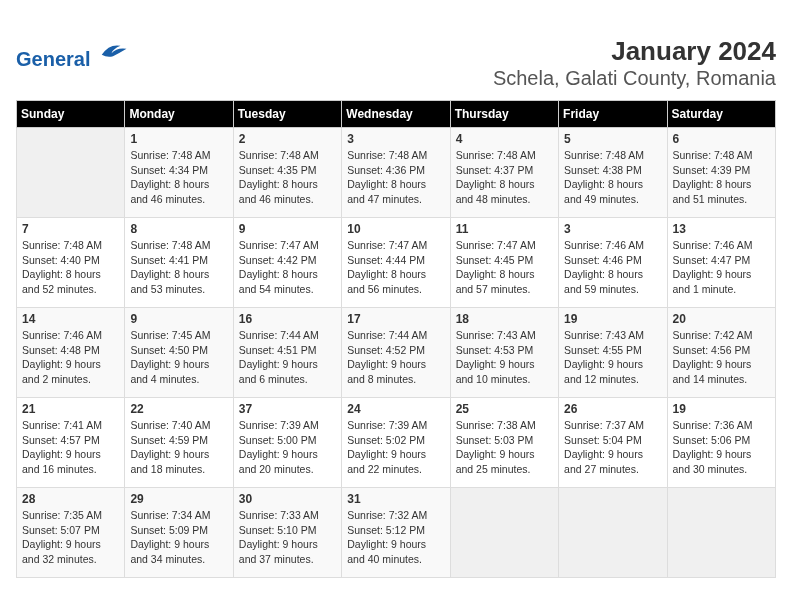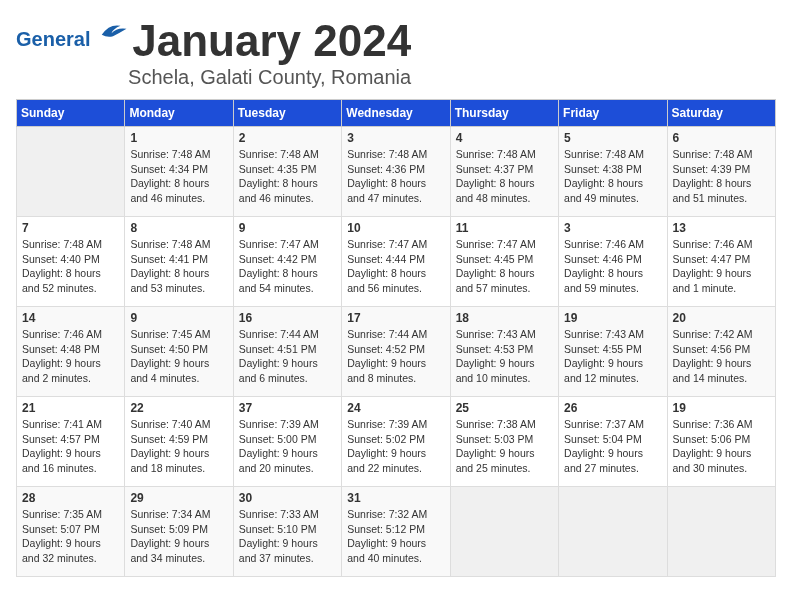--- a/index.html
+++ b/index.html
@@ -5,23 +5,24 @@
     * { margin: 0; padding: 0; box-sizing: border-box; }
     body {
       font-family: Arial, sans-serif;
       background: #fff;
       width: 792px;
       min-height: 612px;
       padding: 16px;
     }
     .header {
       display: flex;
-      justify-content: flex-start;
+      justify-content: space-between;
       align-items: flex-start;
       margin-bottom: 10px;
+      margin-top: 20px;
     }
     .logo {
       display: flex;
       align-items: center;
     }
     .logo-text {
       font-size: 20px;
       font-weight: bold;
       color: #333;
       line-height: 1.1;
@@ -31,35 +32,35 @@
     }
     .logo-bird {
       width: 30px;
       height: 30px;
       margin-left: 2px;
     }
     .title-block {
       text-align: right;
     }
     .month-title {
-      font-size: 44px;
+      font-size: 26px;
       font-weight: bold;
       color: #333;
     }
     .location-title {
       font-size: 20px;
       color: #555;
     }
     table {
       width: 100%;
       border-collapse: collapse;
       font-size: 11px;
     }
     thead tr {
-      background-color: #1d4ed8;
+      background-color: #000000;
       color: #fff;
     }
     thead th {
       padding: 6px 4px;
       text-align: left;
       font-weight: bold;
       font-size: 12px;
       border: 1px solid #ccc;
     }
     tbody tr {

